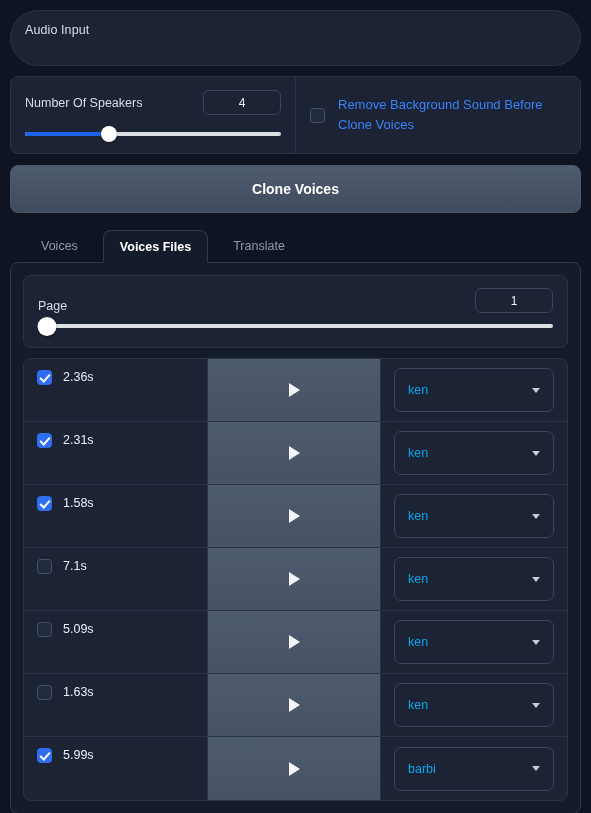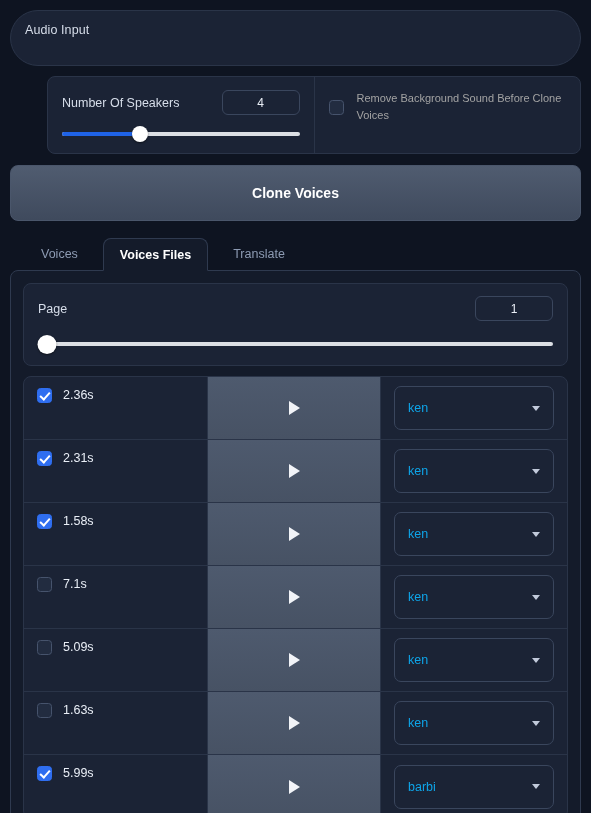--- a/index.html
+++ b/index.html
@@ -69,23 +69,22 @@
     border-radius: 50%;
     background: #ffffff;
     left: 50%; top: 50%;
     transform: translate(-50%, -50%);
   }
 
   
   .speakers-panel {
     margin-top: 10px;
     display: flex;
-    align-items: flex-start;
+    align-items: center;
     min-height: 72px;
-    margin-left: 37px;
   }
   .speakers-left {
     flex: 1 1 0;
     padding: 13px 14px 12px 14px;
     border-right: 1px solid #2a3448;
   }
   .speakers-right {
     flex: 1 1 0;
     padding: 13px 14px;
     display: flex;
@@ -160,30 +159,30 @@
   .cbx.checked::after {
     content: "";
     position: absolute;
     left: 4.2px; top: 1.2px;
     width: 4px; height: 8px;
     border: solid #fff;
     border-width: 0 2px 2px 0;
     transform: rotate(42deg);
   }
   .cbx-text {
-    font-size: 11px;
+    font-size: 13px;
     line-height: 1.55;
-    color: #a3a3a3;
+    color: #3b82f6;
     max-width: 215px;
   }
 
   
   .clone-btn {
     margin-top: 11px;
-    height: 56px;
+    height: 48px;
     border-radius: 8px;
     background: linear-gradient(180deg, #505c70 0%, #3f4a5d 100%);
     border: 1px solid #4a566b;
     display: flex;
     align-items: center;
     justify-content: center;
     font-size: 14px;
     font-weight: bold;
     color: #ffffff;
     cursor: pointer;
@@ -226,21 +225,21 @@
     margin-top: 0;
   }
 
   
   .page-card {
     border: 1px solid #2a3448;
     border-radius: 8px;
     background: #1b2335;
     padding: 12px 14px 14px 14px;
   }
-  .page-card .slider-head { margin-bottom: 16px; }
+  .page-card .slider-head { margin-bottom: 6px; align-items: flex-end; }
   .page-card .slider .track { background: #dcdfe4; }
   .page-card .slider .thumb { width: 19px; height: 19px; }
 
   
   .files-table {
     margin-top: 10px;
     border: 1px solid #2a3448;
     border-radius: 8px;
     overflow: hidden;
     background: #1b2335;

